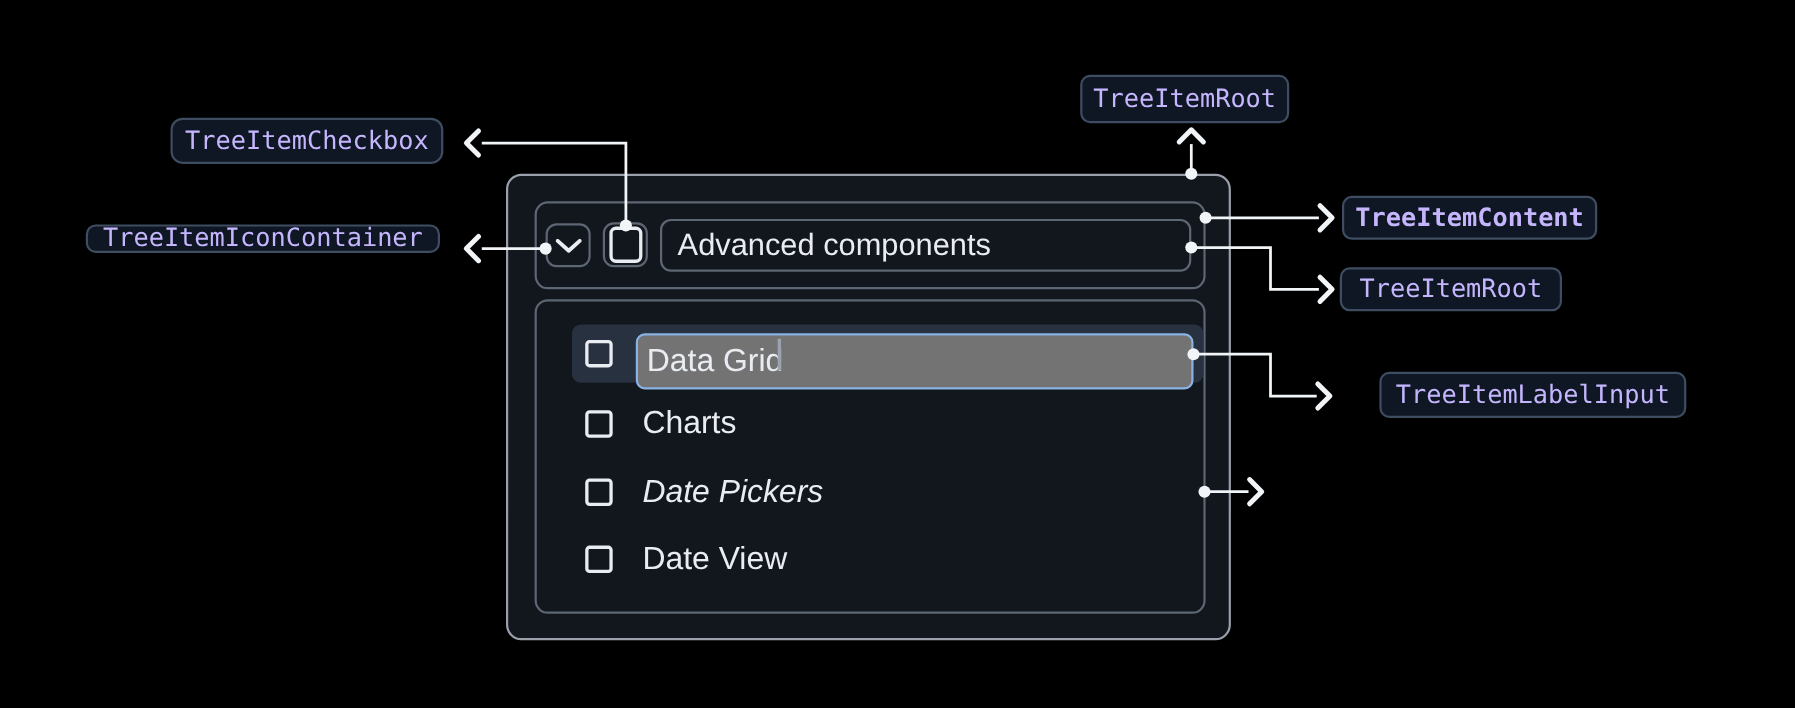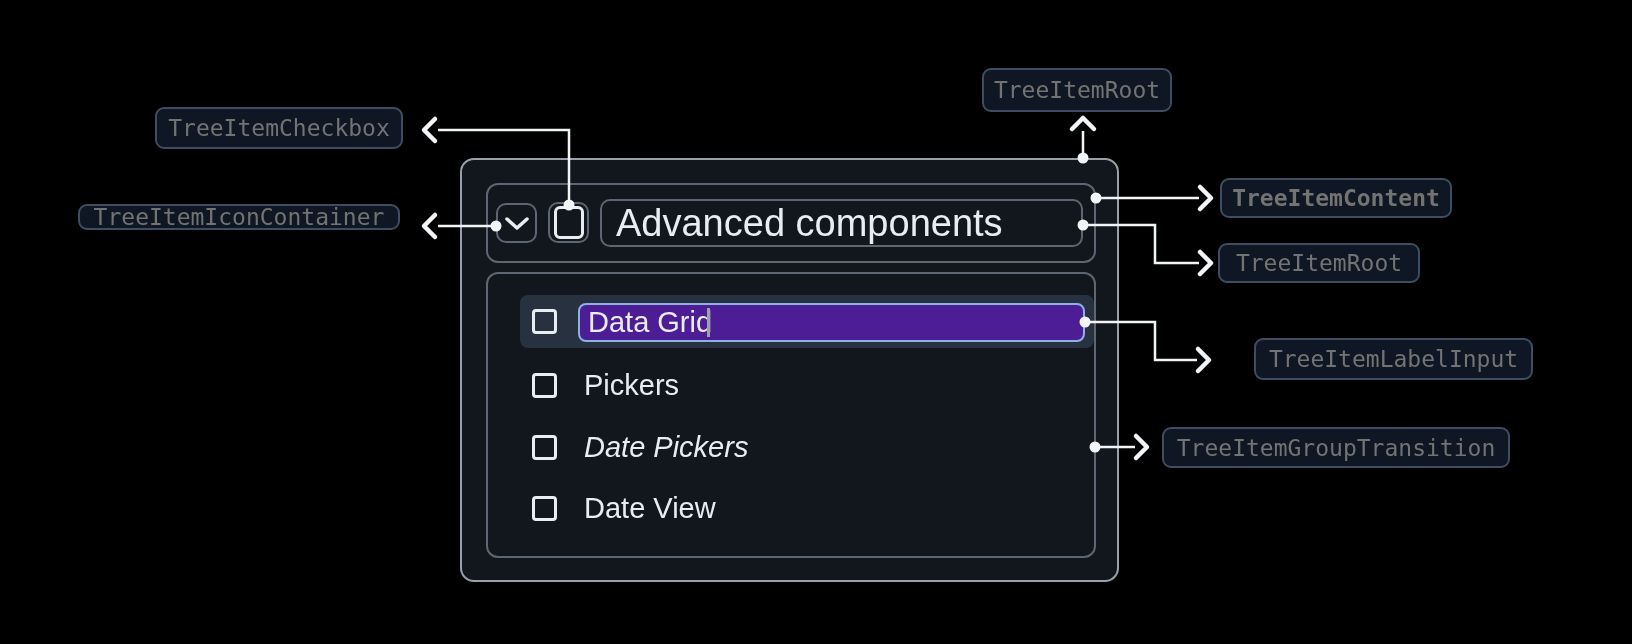--- a/index.html
+++ b/index.html
@@ -15,44 +15,44 @@
   #icon-container{left:496px;top:203px;width:41px;height:40px;
                   border:2px solid #5d6673;border-radius:10px;
                   display:flex;align-items:center;justify-content:center;}
   #header-checkbox{left:548px;top:202px;width:41px;height:41px;
                    border:2px solid #5d6673;border-radius:10px;
                    display:flex;align-items:center;justify-content:center;}
   .hdr-cb-glyph{width:24px;height:27px;border:3px solid #e9edf2;border-radius:6px;}
   #label-box{left:600px;top:199px;width:483px;height:48px;
              border:2px solid #5d6673;border-radius:10px;
              display:flex;align-items:center;padding-left:14px;
-             color:#e9edf2;font-size:38px;}
+             color:#e9edf2;font-size:28px;}
   #group-box{left:486px;top:272px;width:610px;height:286px;
              border:2px solid #5d6673;border-radius:12px;}
 
   .tree-row{left:520px;width:574px;height:53px;display:flex;align-items:center;}
   .row-cb{width:25px;height:25px;border:3px solid #e9edf2;border-radius:4px;
           margin-left:12px;flex:0 0 auto;box-sizing:border-box;}
   .row-label{margin-left:27px;color:#e9edf2;font-size:29px;white-space:nowrap;}
   #row-datagrid{top:295px;background:#28313f;border-radius:8px;}
   #row-charts{top:359px;} #row-datepickers{top:421px;font-style:italic;} #row-treeview{top:482px;}
 
-  #label-input{left:578px;top:303px;width:507px;height:39px;
-               background:#4c1d95;border:2px solid #8ab3e4;border-radius:8px;
+  #label-input{left:578px;top:303px;width:507px;height:51px;
+               background:#737373;border:2px solid #8ab3e4;border-radius:8px;
                color:#e9edf2;font-size:29px;font-family:"Liberation Sans",sans-serif;
                padding:0 0 0 8px;outline:none;}
   #input-caret{left:707px;top:308px;width:2.5px;height:29px;background:#9aa3ae;}
 
   
   .badge{position:absolute;box-sizing:border-box;background:#0e1723;
          border:2px solid #3e4d61;border-radius:9px;
          display:flex;align-items:center;justify-content:center;
-         color:#737373;font-family:"DejaVu Sans Mono",monospace;font-size:23px;
+         color:#c4b5fd;font-family:"DejaVu Sans Mono",monospace;font-size:23px;
          white-space:nowrap;}
-  #badge-checkbox{left:155px;top:107px;width:248px;height:42px;}
+  #badge-checkbox{left:155px;top:107px;width:248px;height:42px;border-radius:11px;}
   #badge-iconcontainer{left:78px;top:204px;width:322px;height:26px;}
   #badge-root{left:982px;top:68px;width:190px;height:44px;}
   #badge-content{left:1220px;top:178px;width:232px;height:40px;font-weight:bold;}
   #badge-label{left:1218px;top:243px;width:202px;height:40px;}
   #badge-labelinput{left:1218px;top:338px;width:279px;height:42px;margin-left:36px;}
   #badge-grouptransition{left:1162px;top:427px;width:348px;height:41px;}
 
   
   #connectors{position:absolute;left:0;top:0;pointer-events:none;}
   #connectors path{fill:none;stroke:#f2f5f8;}
@@ -87,38 +87,37 @@
   <div id="group-box" class="abs"></div>
 
   <div id="row-datagrid" class="abs tree-row">
     <span class="row-cb"></span>
   </div>
   <input id="label-input" class="abs" type="text" value="Data Grid" style="">
   <div id="input-caret" class="abs"></div>
 
   <div id="row-charts" class="abs tree-row">
     <span class="row-cb"></span>
-    <span class="row-label">Pickers</span>
+    <span class="row-label">Charts</span>
   </div>
   <div id="row-datepickers" class="abs tree-row">
     <span class="row-cb"></span>
     <span class="row-label">Date Pickers</span>
   </div>
   <div id="row-treeview" class="abs tree-row">
     <span class="row-cb"></span>
     <span class="row-label">Date View</span>
   </div>
 
   <div id="badge-checkbox" class="badge">TreeItemCheckbox</div>
   <div id="badge-iconcontainer" class="badge">TreeItemIconContainer</div>
   <div id="badge-root" class="badge">TreeItemRoot</div>
   <div id="badge-content" class="badge">TreeItemContent</div>
   <div id="badge-label" class="badge">TreeItemRoot</div>
   <div id="badge-labelinput" class="badge">TreeItemLabelInput</div>
-  <div id="badge-grouptransition" class="badge">TreeItemGroupTransition</div>
 
   <svg id="connectors" width="1632" height="644" viewBox="0 0 1632 644">
     <g>
       <path class="line" d="M569,205 V130 H438"></path>
       <path class="head" d="M435,119 L424,130 L435,141"></path>
       <circle cx="569" cy="205" r="5.5"></circle>
     </g>
     <g>
       <path class="line" d="M496,226 H438"></path>
       <path class="head" d="M435,215 L424,226 L435,237"></path>

